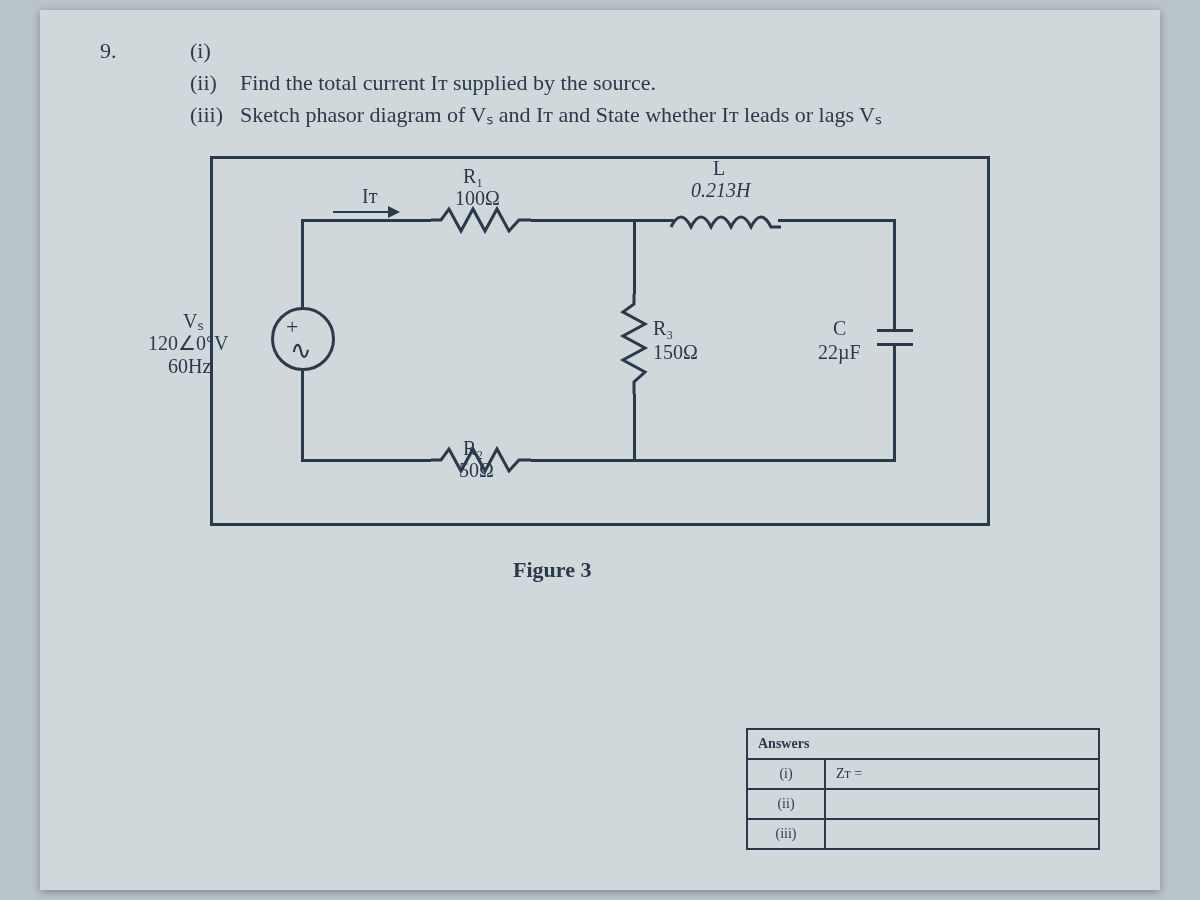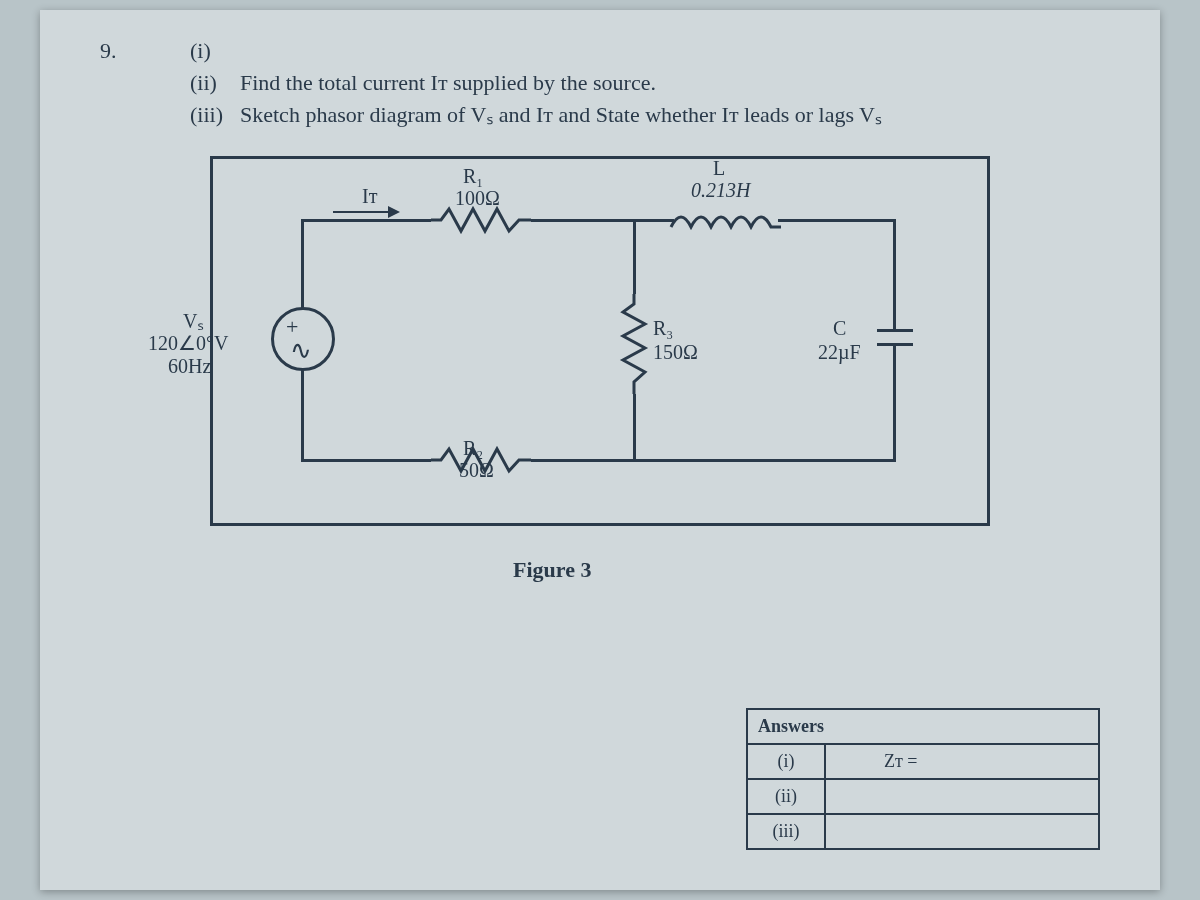--- a/index.html
+++ b/index.html
@@ -70,21 +70,21 @@
     font-size: 22px;
     bottom: -60px;
     left: 300px;
   }
   .answers-box {
     position: absolute;
     right: 60px;
     bottom: 40px;
     width: 350px;
     border: 2px solid #2a3a4a;
-    font-size: 18px;
+    font-size: 14px;
   }
   .answers-box .ah {
     font-weight: bold;
     padding: 6px 10px;
     border-bottom: 2px solid #2a3a4a;
   }
   .answers-box .arow {
     display: flex;
     border-bottom: 2px solid #2a3a4a;
   }
@@ -93,21 +93,20 @@
   }
   .answers-box .an {
     width: 60px;
     border-right: 2px solid #2a3a4a;
     padding: 6px 8px;
     text-align: center;
   }
   .answers-box .av {
     flex: 1;
     padding: 6px 10px;
-    margin-left: 48px;
   }
 
   
   .wire-h {
     position: absolute;
     height: 3px;
     background: #2a3a4a;
   }
   .wire-v {
     position: absolute;

